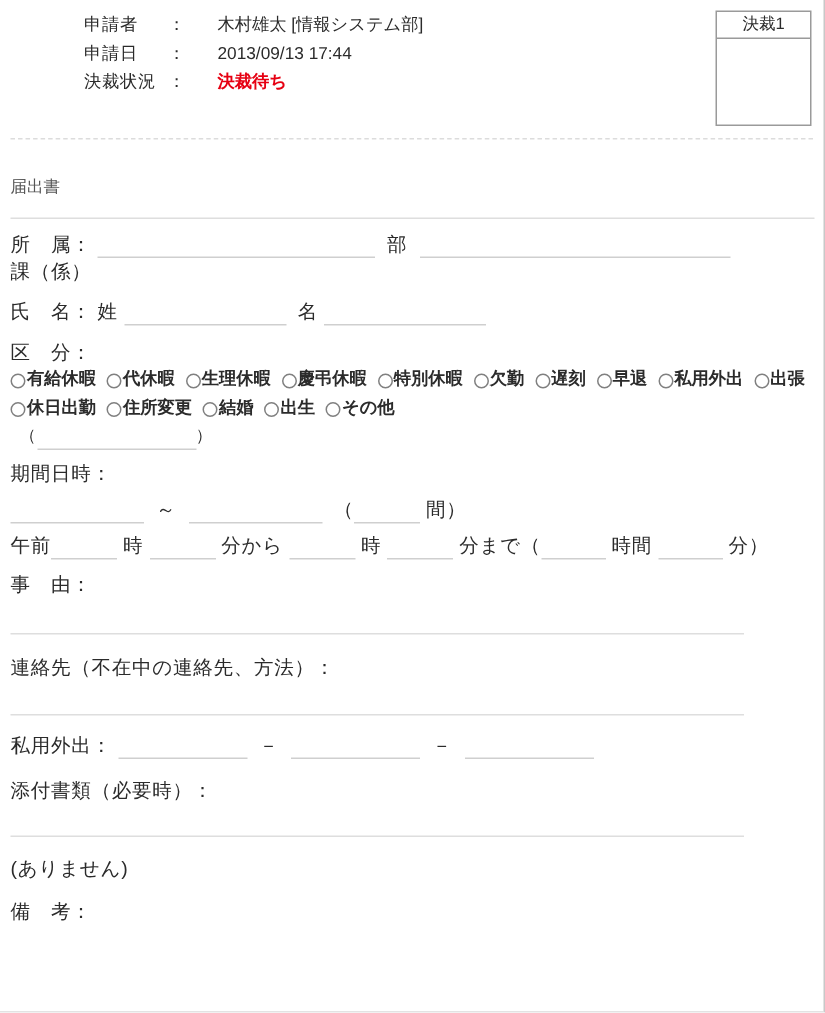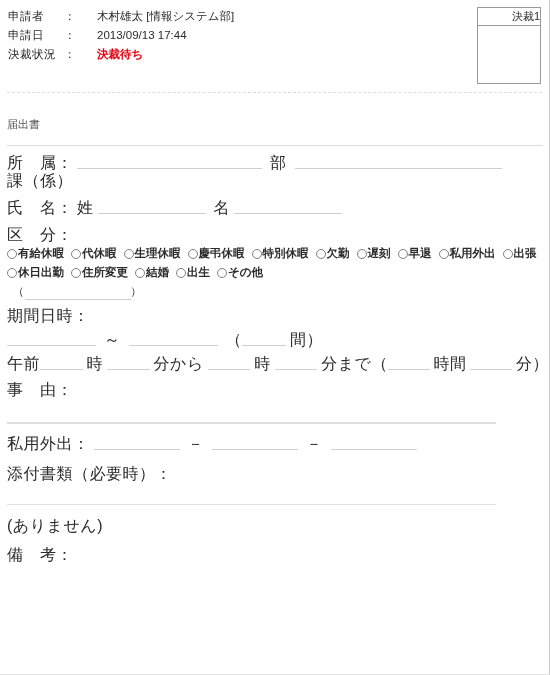--- a/index.html
+++ b/index.html
@@ -35,20 +35,21 @@
   .meta-row {
     display: flex;
     align-items: baseline;
     height: 19px;
     font-size: 11.5px;
     color: #2b2b2b;
   }
   .meta-label {
     width: 56px;
     letter-spacing: 0.5px;
+    margin-left: 48px;
   }
   .meta-colon {
     width: 9px;
   }
   .meta-value {
     white-space: nowrap;
     margin-left: 24px;
   }
   .meta-value.status {
     font-weight: bold;
@@ -58,21 +59,21 @@
   .approval-box {
     position: absolute;
     top: 7px;
     right: 8px;
     width: 62px;
     border: 1px solid #9a9a9a;
     background: #ffffff;
   }
   .approval-title {
     border-bottom: 1px solid #9a9a9a;
-    text-align: right;
+    text-align: center;
     font-size: 11px;
     line-height: 17px;
     height: 17px;
     color: #2b2b2b;
   }
   .approval-body {
     height: 57px;
   }
 
   
@@ -111,24 +112,24 @@
 
   
   .body {
     padding: 0;
   }
   .section {
     padding: 0 0 0 7px;
   }
   .row {
     display: flex;
-    align-items: flex-start;
+    align-items: flex-end;
     white-space: nowrap;
     line-height: 18px;
-    font-size: 16px;
+    font-size: 13px;
     color: #2b2b2b;
   }
   .lbl {
     letter-spacing: 0.5px;
   }
   .blank {
     border-bottom: 1px solid #cfcfcf;
     height: 14px;
     display: inline-block;
   }
@@ -360,20 +361,25 @@
       </div>
     </div>
 
     <div class="section" style="padding-bottom:23px">
       <div class="row">
         <span class="lbl">事　由：</span>
       </div>
     </div>
     <div class="rule rule-inner"></div>
 
+    <div class="section" style="padding-top:13px; padding-bottom:22px">
+      <div class="row">
+        <span class="lbl">連絡先（不在中の連絡先、方法）：</span>
+      </div>
+    </div>
     <div class="rule rule-inner"></div>
 
     <div class="section" style="padding-top:11px; padding-bottom:12px">
       <div class="row">
         <span class="lbl">私用外出：</span>
         <span class="gap4"></span>
         <span class="blank" style="width:86px"></span>
         <span class="gap8"></span>
         <span class="lbl">－</span>
         <span class="gap8"></span>

